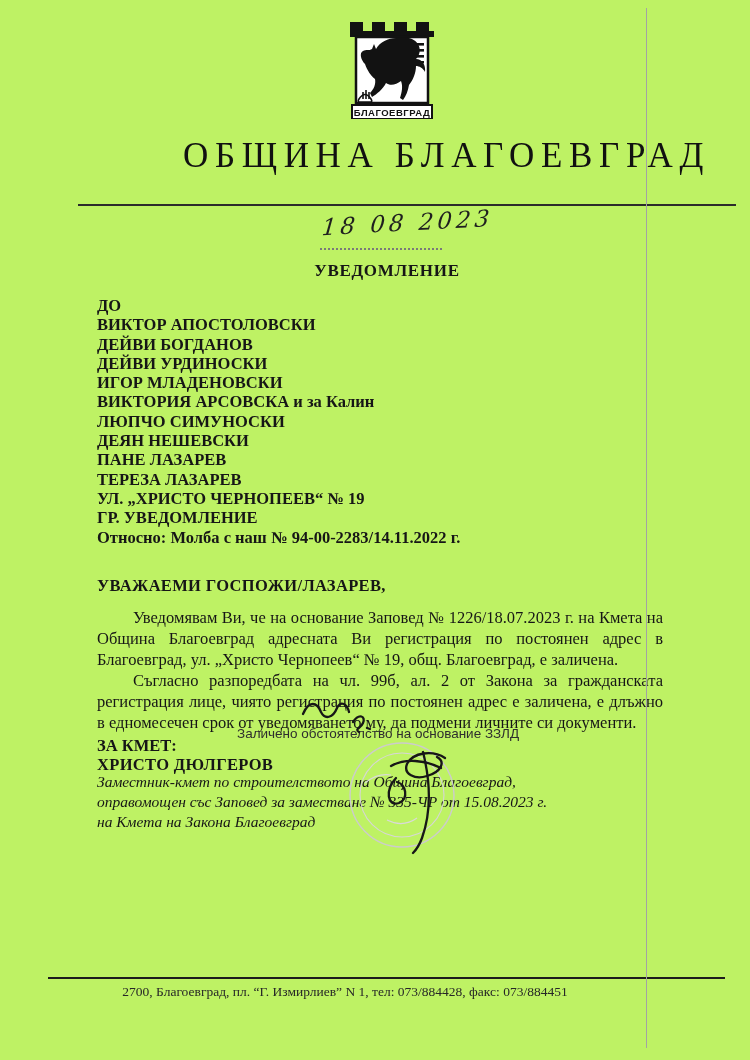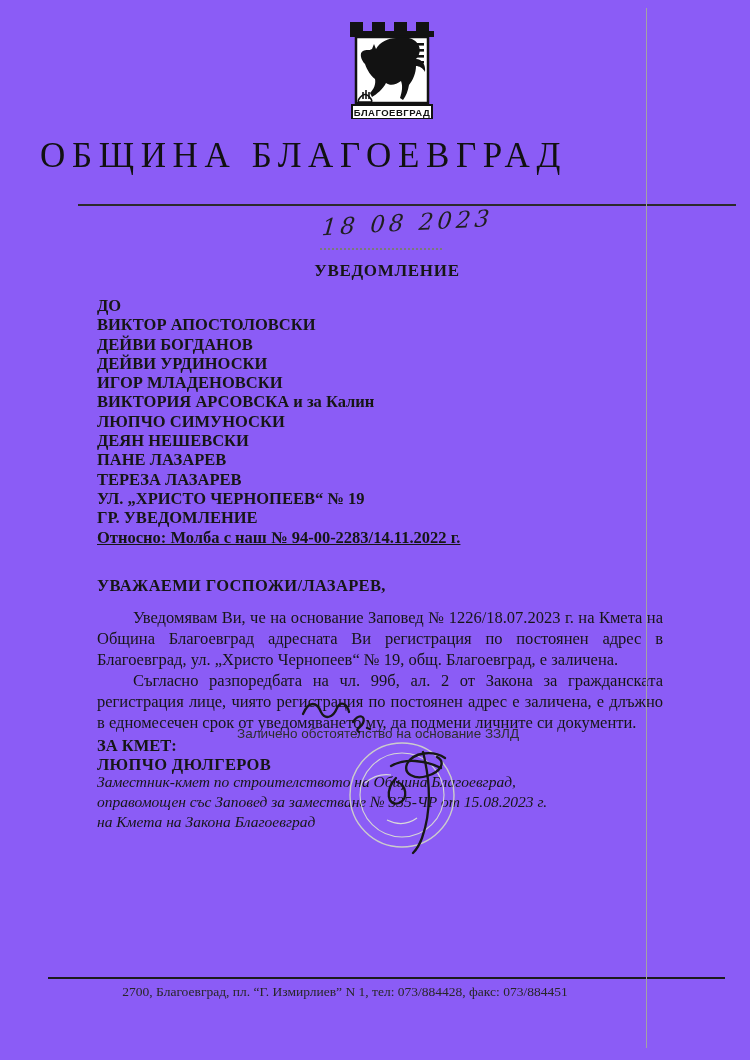--- a/index.html
+++ b/index.html
@@ -1,29 +1,29 @@
 <!DOCTYPE html>
 <html><head>
 <meta charset="utf-8">
 <style>
   html,body{margin:0;padding:0;background:#e8e8e8;}
   .page{
     position:relative;
     width:750px;height:1060px;
     margin:0 auto;
-    background:#8b5cf6;
+    background:#bef264;
     font-family:"Liberation Serif", serif;
     color:#161616;
     overflow:hidden;
   }
   .abs{position:absolute;}
 
   .org-title{
     left:40px;top:136px;width:670px;
-    text-align:left;
+    text-align:right;
     font-size:35px;
     letter-spacing:0.19em;
     color:#111;
     white-space:nowrap;
   }
   .header-rule{left:78px;top:204px;width:658px;height:2px;background:#2b2b2b;}
   .footer-rule{left:48px;top:977px;width:677px;height:2px;background:#1c1c1c;}
   .scan-fold{left:646px;top:8px;width:1px;height:1040px;background:#a3a3a3;}
 
   .ref-prefix{left:97px;top:221px;font-size:20px;white-space:nowrap;}
@@ -42,21 +42,21 @@
 
   .doc-title{
     left:97px;top:261px;width:580px;
     text-align:center;
     font-weight:bold;
     font-size:17px;
     letter-spacing:0.04em;
   }
 
   .recipients{left:97px;top:296px;font-weight:bold;font-size:16.5px;line-height:19.3px;white-space:nowrap;}
-  .subject{left:97px;top:528px;font-weight:bold;font-size:16.5px;white-space:nowrap;text-decoration:underline;}
+  .subject{left:97px;top:528px;font-weight:bold;font-size:16.5px;white-space:nowrap;}
   .salutation{left:97px;top:576px;font-weight:bold;font-size:16.5px;letter-spacing:0.02em;white-space:nowrap;}
 
   .body-text{left:97px;top:607px;width:566px;font-size:16.5px;line-height:21px;text-align:justify;}
   .body-text p{margin:0;text-indent:36px;}
 
   .redaction-note{
     left:237px;top:726px;
     font-family:"Liberation Sans", sans-serif;
     font-size:13.5px;
     color:#2e2e2e;
@@ -146,21 +146,21 @@
   <div class="abs salutation">УВАЖАЕМИ ГОСПОЖИ/ЛАЗАРЕВ,</div>
 
   <div class="abs body-text">
     <p>Уведомявам Ви, че на основание Заповед № 1226/18.07.2023 г. на Кмета на Община Благоевград адресната Ви регистрация по постоянен адрес  в Благоевград, ул. „Христо Чернопеев“ № 19, общ. Благоевград, е заличена.</p>
     <p>Съгласно разпоредбата на чл. 99б, ал. 2 от Закона за гражданската регистрация лице, чиято регистрация по постоянен адрес е заличена, е длъжно в едномесечен срок от уведомяването му, да подмени личните си документи.</p>
   </div>
 
   <div class="abs redaction-note">Заличено обстоятелство на основание ЗЗЛД</div>
 
   <div class="abs za-kmet">ЗА КМЕТ:</div>
-  <div class="abs sig-name">ЛЮПЧО ДЮЛГЕРОВ</div>
+  <div class="abs sig-name">ХРИСТО ДЮЛГЕРОВ</div>
   <div class="abs sig-titles">
     <div>Заместник-кмет по строителството на Община Благоевград,</div>
     <div>оправомощен със Заповед за заместване № 335-ЧР от 15.08.2023 г.</div>
     <div>на Кмета на Закона Благоевград</div>
   </div>
 
   <svg class="abs signature-layer" width="210" height="175" viewBox="0 0 210 175">
     <g fill="none">
       <circle cx="107" cy="107" r="52" stroke="#cccccc" stroke-width="1.4"></circle>
       <circle cx="107" cy="107" r="42" stroke="#d6d6d6" stroke-width="1.1"></circle>

